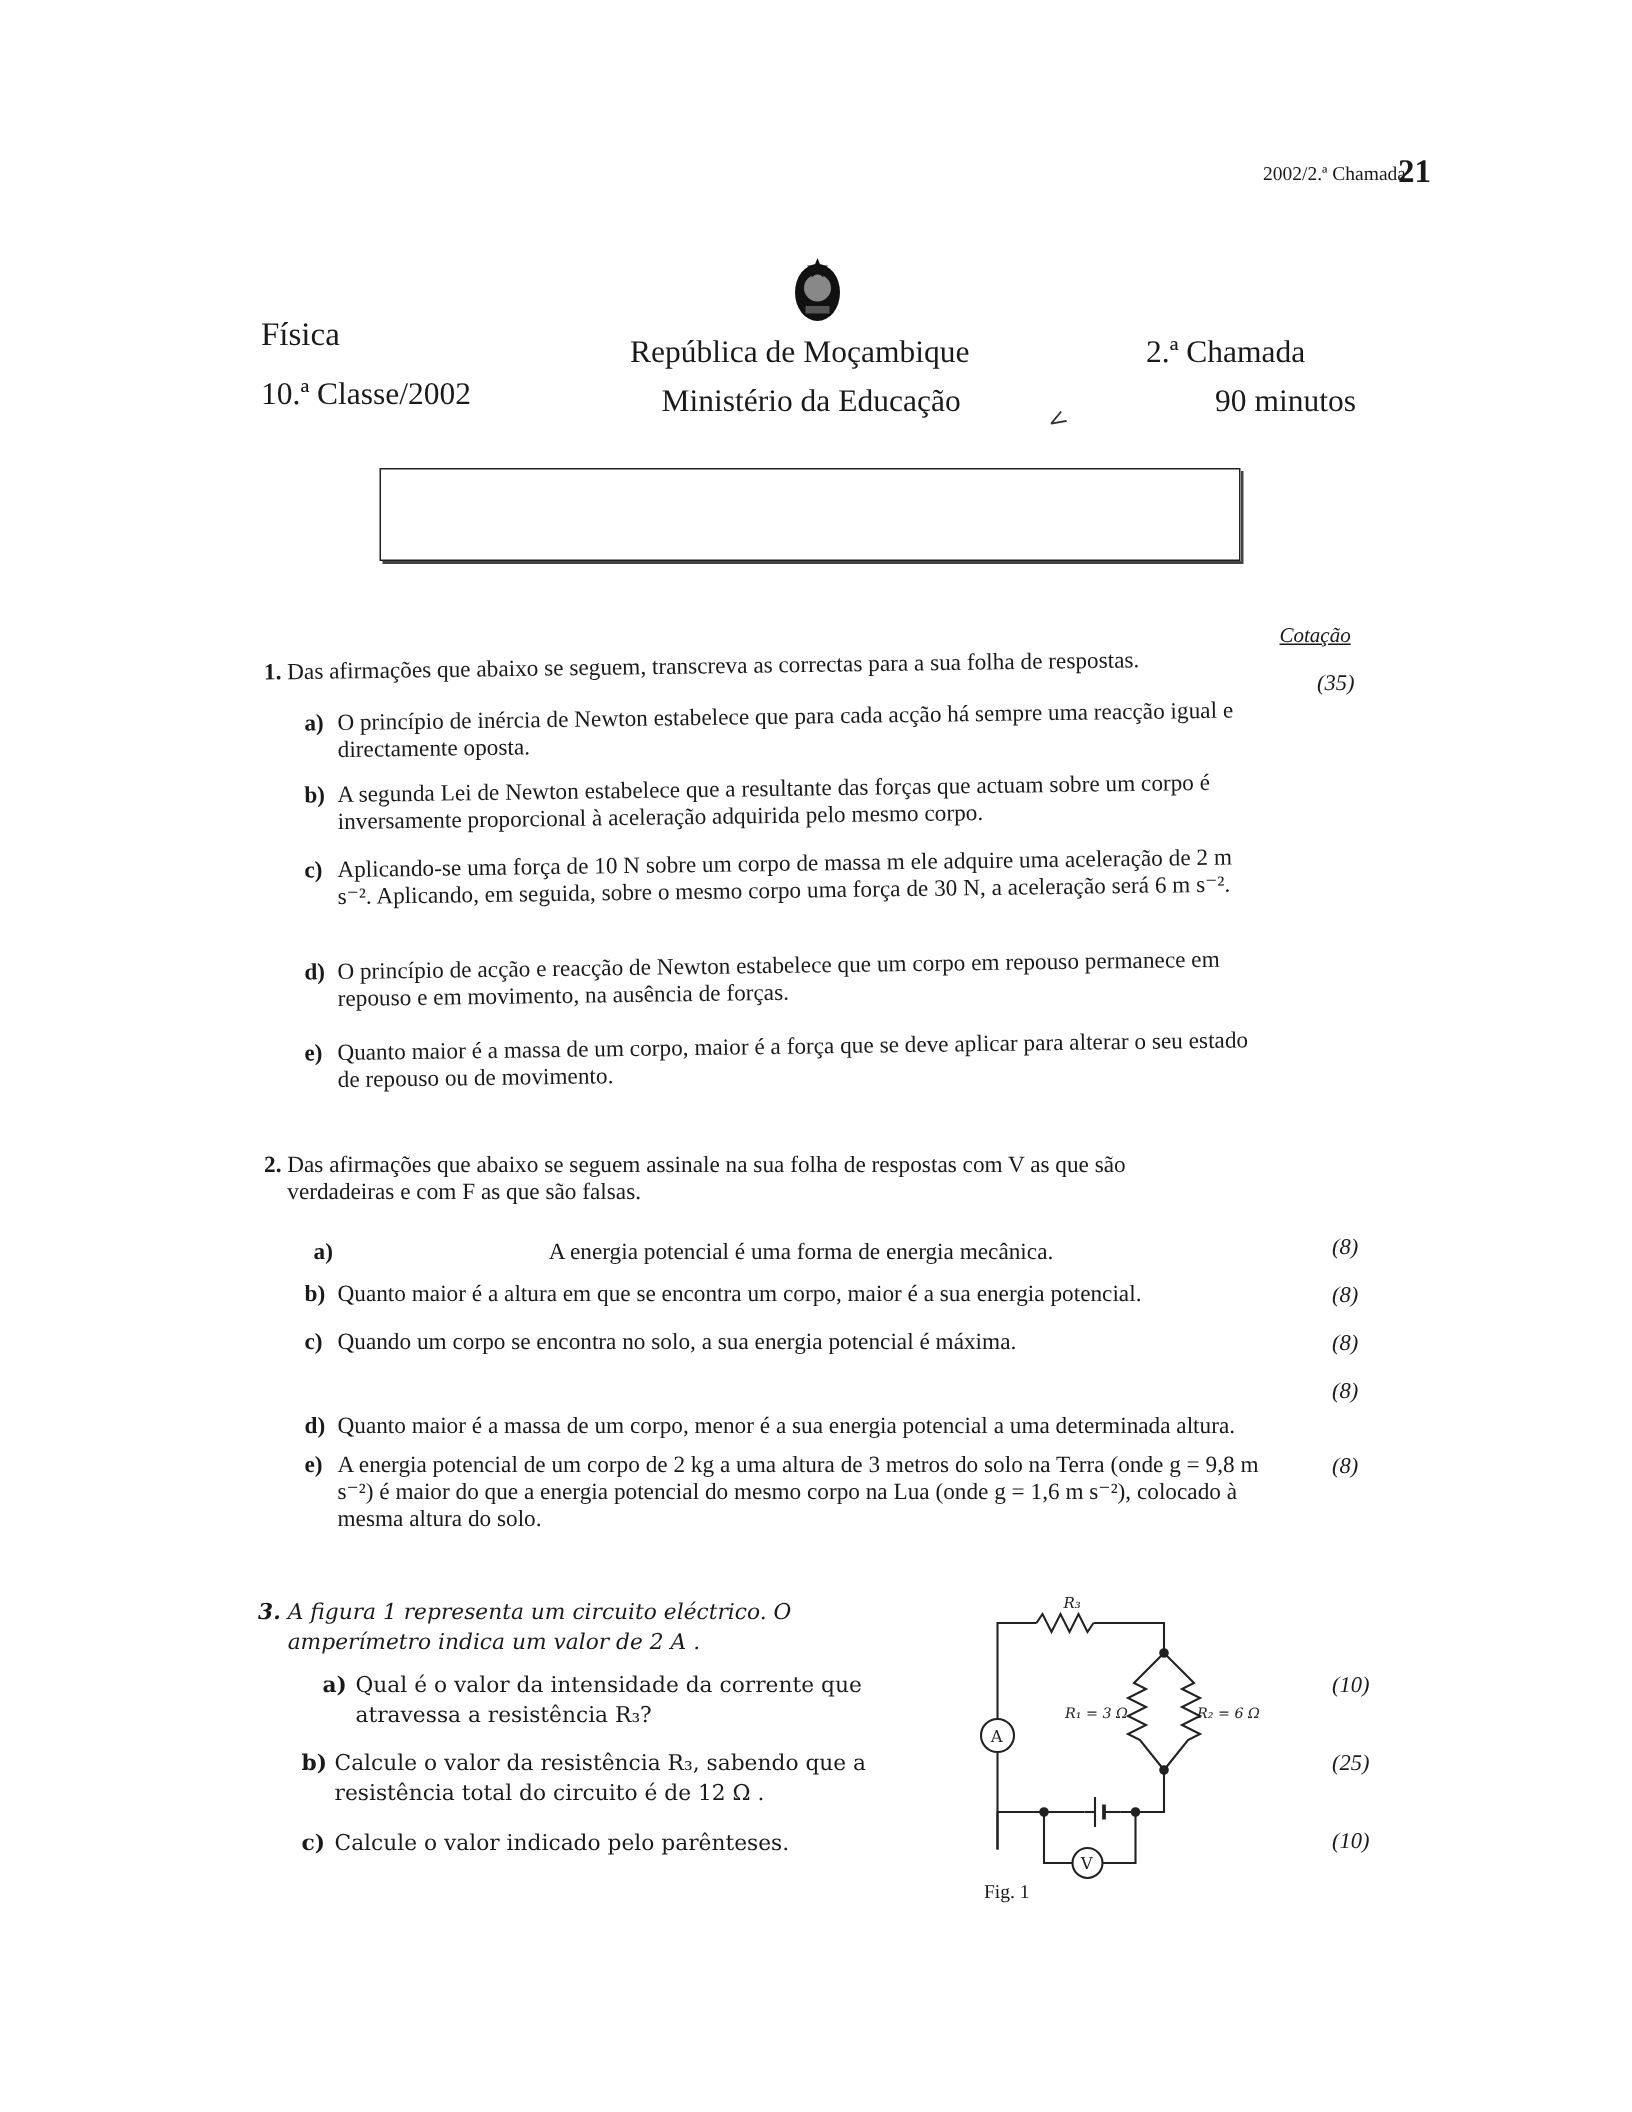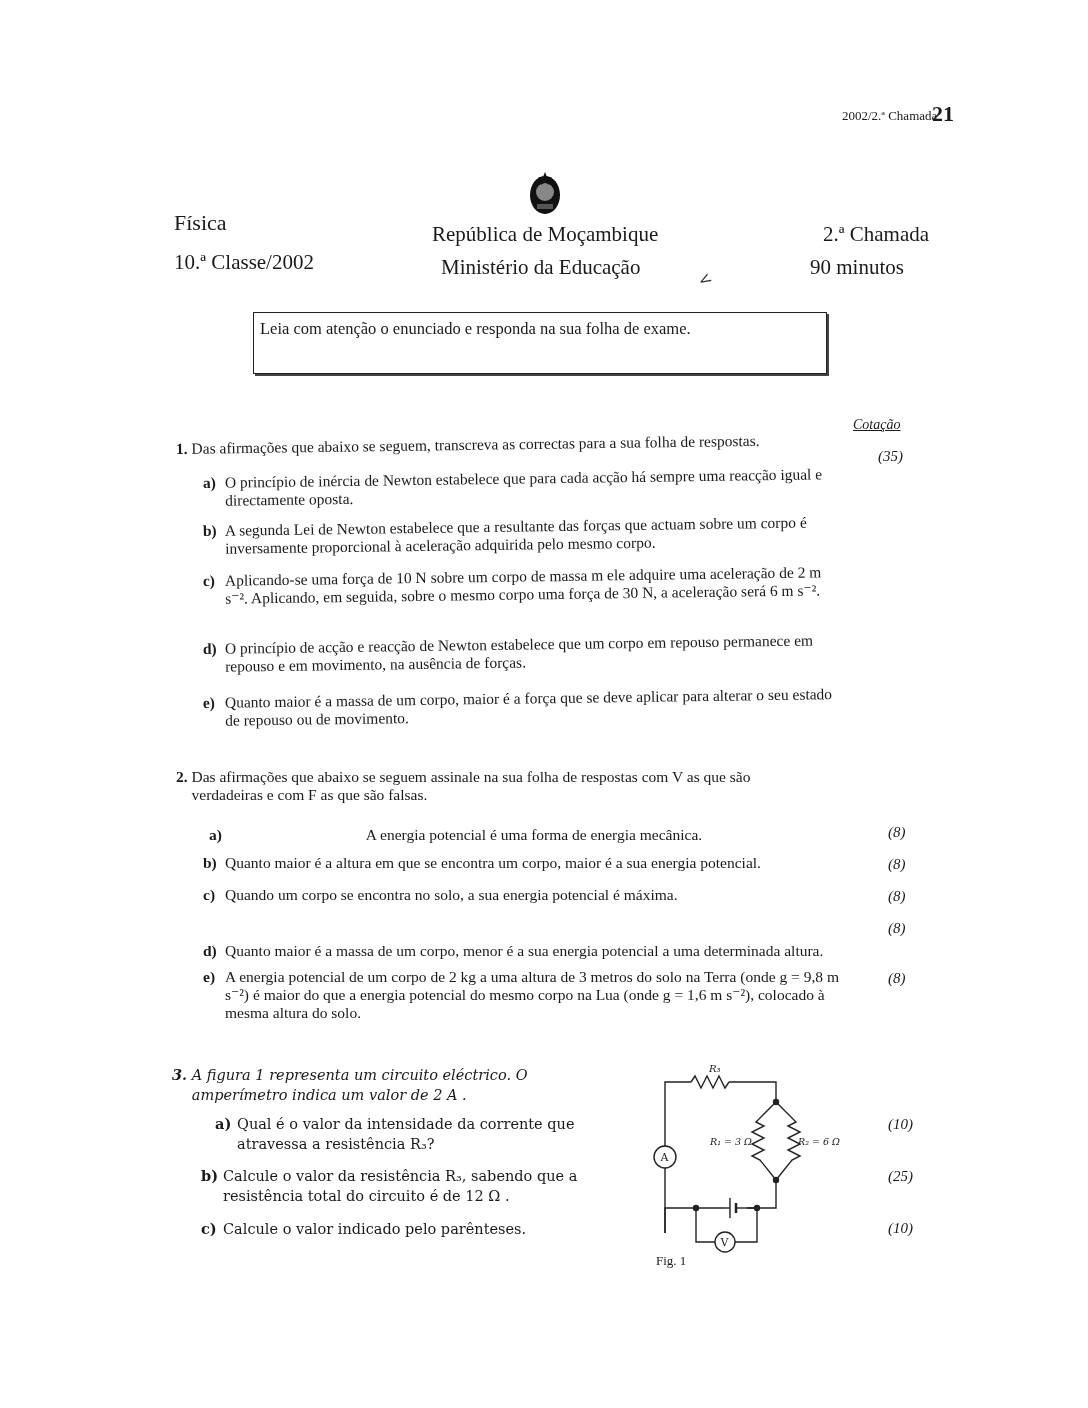--- a/index.html
+++ b/index.html
@@ -7,23 +7,23 @@
     width: 1088px; height: 1408px; background: #ffffff; position: relative;
     font-family: "DejaVu Serif", "Liberation Serif", serif; color: #1a1a1a;
     overflow: hidden;
   }
   .abs { position: absolute; }
   .serif { font-family: "Liberation Serif", "DejaVu Serif", serif; }
   .running { top: 108px; left: 842px; font-size: 13px; }
   .pagenum { top: 101px; left: 932px; font-size: 22px; font-weight: bold; }
   .hdr-left1 { top: 210px; left: 174px; font-size: 22px; }
   .hdr-left2 { top: 250px; left: 174px; font-size: 21px; }
-  .hdr-c1 { top: 222px; left: 432px; font-size: 21px; }
+  .hdr-c1 { top: 222px; left: 420px; font-size: 21px; }
   .hdr-c2 { top: 255px; left: 441px; font-size: 21px; }
-  .hdr-r1 { top: 222px; left: 823px; font-size: 21px; }
+  .hdr-r1 { top: 222px; left: 764px; font-size: 21px; }
   .hdr-r2 { top: 255px; left: 810px; font-size: 21px; }
   .emblem { top: 170px; left: 528px; width: 34px; height: 46px; }
   .mark { top: 270px; left: 698px; font-size: 16px; color:#333; transform: rotate(-30deg); }
   .notice {
     top: 312px; left: 253px; width: 574px; height: 62px;
     border: 1.5px solid #222; box-shadow: 2px 2px 0 #444;
     font-size: 16.5px; line-height: 24px; padding: 4px 0 0 6px; box-sizing: border-box;
   }
   .cot-head { top: 417px; left: 853px; font-size: 14px; font-style: italic; text-decoration: underline; }
   .q { font-size: 15.5px; line-height: 18px; }
@@ -53,21 +53,20 @@
 
 <div class="abs hdr-left1 serif">Física</div>
 <div class="abs hdr-left2 serif">10.ª Classe/2002</div>
 <div class="abs hdr-c1 serif">República de Moçambique</div>
 <div class="abs hdr-c2 serif">Ministério da Educação</div>
 <div class="abs hdr-r1 serif">2.ª Chamada</div>
 <div class="abs hdr-r2 serif">90 minutos</div>
 <div class="abs mark">&lt;</div>
 
 <div class="abs notice serif">
-  <div>Leia com atenção o enunciado e responda na sua folha de exame.</div>
 </div>
 
 <div class="abs cot-head serif">Cotação</div>
 
 <div class="abs q serif tilt" style="top:440px; left:176px; width:650px;">
   <span class="qnum">1.</span>
   <span class="qtext">Das afirmações que abaixo se seguem, transcreva as correctas para a sua folha de respostas.</span>
 </div>
 <div class="abs pts serif" style="top:448px; left:878px;">(35)</div>
 

